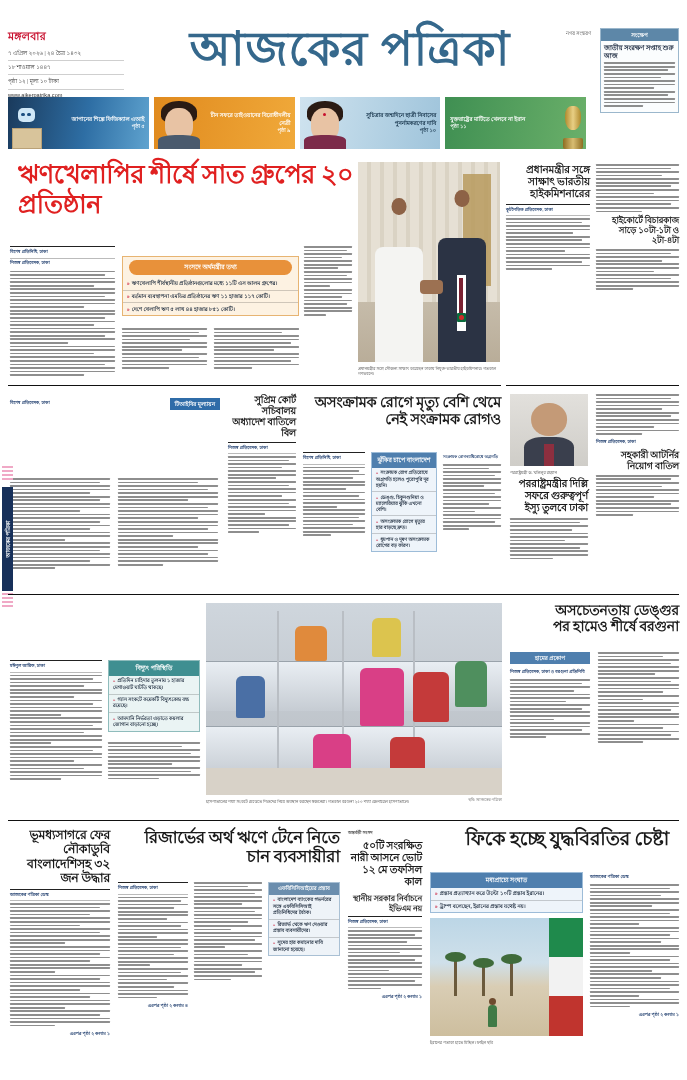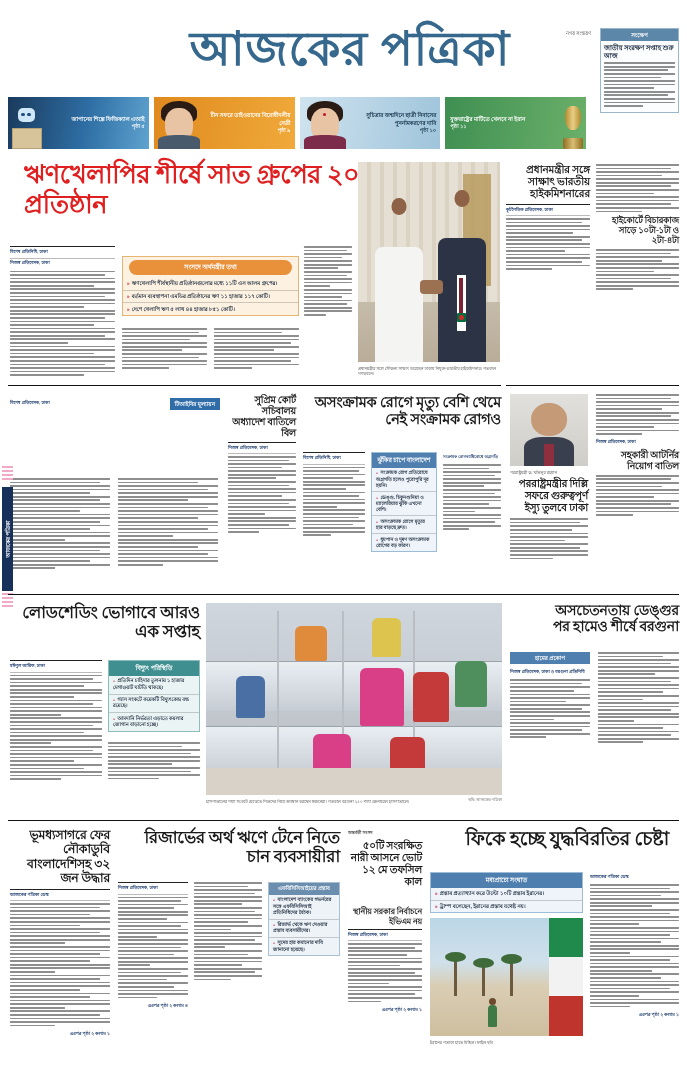--- a/index.html
+++ b/index.html
@@ -71,21 +71,21 @@
   .face .sk{position:absolute;left:22%;top:22%;width:56%;height:62%;border-radius:45% 45% 42% 42%;background:#e8c3a4;}
   .face .hair{position:absolute;left:14%;top:8%;width:72%;height:42%;border-radius:50% 50% 30% 30%;background:#2a1b14;}
   .face .body{position:absolute;left:8%;bottom:0;width:84%;height:26%;border-radius:40% 40% 0 0;background:#4a5a6d;}
   .face.f3 .body{background:#7c2b4a;}
   .face.f3 .bindi{position:absolute;left:47%;top:30%;width:3px;height:3px;border-radius:50%;background:#c8102e;}
   .trophy{position:absolute;right:2px;bottom:0;width:22px;height:48px;}
   .trophy .cup{position:absolute;left:3px;top:5px;width:16px;height:24px;background:linear-gradient(90deg,#b08a2e,#e8cf84,#b08a2e);border-radius:40% 40% 48% 48%;}
   .trophy .base{position:absolute;left:1px;bottom:0;width:20px;height:11px;background:linear-gradient(90deg,#8e6d22,#d8bd72,#8e6d22);border-radius:2px;}
 
   
-  .lead-hl { position:absolute; left:24px; top:160px; width:345px;
+  .lead-hl { position:absolute; left:18px; top:160px; width:345px;
              font-size:25.5px; color:#e02020; font-weight:bold; line-height:1.17;
              font-family:"Liberation Serif",serif; letter-spacing:-.4px; }
 
   
   .photo { position:absolute; overflow:hidden; background:#c9c9c9; }
   .cap { font-size:4.1px; color:#333; line-height:1.25; padding-top:1.5px;
          font-family:"Liberation Serif",serif; }
 
   .ph-handshake { background:linear-gradient(180deg,#d9d2c6 0%,#cfc6b6 48%,#b9ad99 100%); }
   .hs-wall{position:absolute;left:0;top:0;right:0;height:70%;background:
@@ -160,20 +160,27 @@
           font-family:"Liberation Serif",serif; padding-top:1.5px;}
   .credit{font-size:3.9px;color:#555;text-align:right;font-family:"Liberation Serif",serif;}
 </style>
 </head>
 <body>
 
 <div id="page">
 
   <div id="masthead">
 
+    <div class="date-box">
+      <div class="date-day">মঙ্গলবার</div>
+      <div class="date-line">৭ এপ্রিল ২০২৬ | ২৪ চৈত্র ১৪৩২</div>
+      <div class="date-line">১৮ শাওয়াল ১৪৪৭</div>
+      <div class="date-line">পৃষ্ঠা ১২ | মূল্য ১০ টাকা</div>
+      <div class="date-url">www.ajkerpatrika.com</div>
+    </div>
 
     <div class="logo-wrap">
       <div class="logo">আজকের পত্রিকা</div>
     </div>
 
     <div class="edition">নগর সংস্করণ</div>
 
     <div class="brief">
       <div class="brief-h">সংক্ষেপ</div>
       <div class="brief-t">জাতীয় সংরক্ষণ সপ্তাহ শুরু আজ</div>
@@ -642,23 +649,20 @@
   </div>
 
   <div class="vdash" style="top:466px"></div>
   <div class="vtab">
     <span>আজকের পত্রিকা</span>
   </div>
   <div class="vdash" style="top:593px"></div>
 
   <div style="position:absolute;left:8px;top:594px;width:671px;border-top:1.4px solid #111;"></div>
 
-  <div style="position:absolute;left:10px;top:603px;width:190px;">
-    <div class="sec-hl" style="font-size:16.5px;">লোডশেডিং ভোগাবে আরও এক সপ্তাহ</div>
-  </div>
   <div style="position:absolute;left:10px;top:660px;width:92px;">
     <div class="byline rule-t" style="padding-top:2px">মঈনুল আরিফ, ঢাকা</div>
     <div class="body-txt">
       <span class="l"></span>
         <span class="l s90"></span>
         <span class="l"></span>
         <span class="l s80"></span>
       <span class="l"></span>
         <span class="l"></span>
         <span class="l s70"></span>
@@ -899,21 +903,21 @@
   <div class="fbox b-slate" style="position:absolute;left:268px;top:882px;width:72px;">
     <div class="fbox-h" style="font-size:5.2px">এফবিসিসিআইয়ের প্রস্তাব</div>
     <div class="fbox-li" style="font-size:4.9px">বাংলাদেশ ব্যাংকের গভর্নরের সঙ্গে এফবিসিসিআই প্রতিনিধিদের বৈঠক।</div>
     <div class="fbox-li" style="font-size:4.9px">রিজার্ভ থেকে ঋণ দেওয়ার প্রস্তাব ব্যবসায়ীদের।</div>
     <div class="fbox-li" style="font-size:4.9px">সুদের হার কমানোর দাবি জানানো হয়েছে।</div>
   </div>
 
   <div style="position:absolute;left:348px;top:828px;width:74px;">
     <div class="byline" style="border:none;color:#444;font-size:4.3px">অন্তর্বর্তী সংসদ</div>
     <div class="sec-hl" style="font-size:10.4px;">৫০টি সংরক্ষিত নারী আসনে ভোট ১২ মে তফসিল কাল</div>
-    <div class="sec-hl" style="font-size:8px;margin-top:19px;color:#222">স্থানীয় সরকার নির্বাচনে ইভিএম নয়</div>
+    <div class="sec-hl" style="font-size:8px;margin-top:6px;color:#222">স্থানীয় সরকার নির্বাচনে ইভিএম নয়</div>
     <div class="byline rule-t" style="margin-top:3px;padding-top:2px">নিজস্ব প্রতিবেদক, ঢাকা</div>
     <div class="body-txt">
       <span class="l"></span>
         <span class="l s90"></span>
         <span class="l"></span>
         <span class="l s80"></span>
       <span class="l"></span>
         <span class="l"></span>
         <span class="l s70"></span>
         <span class="l"></span>

